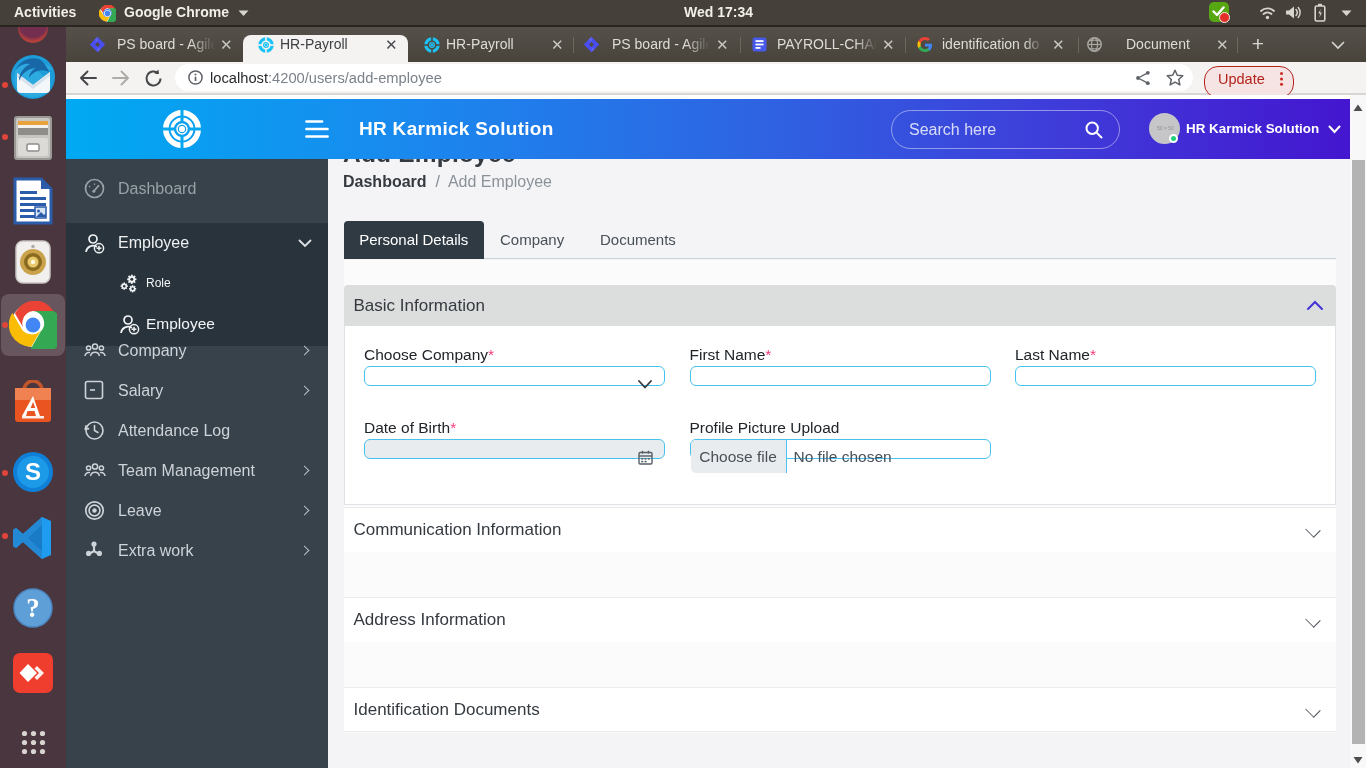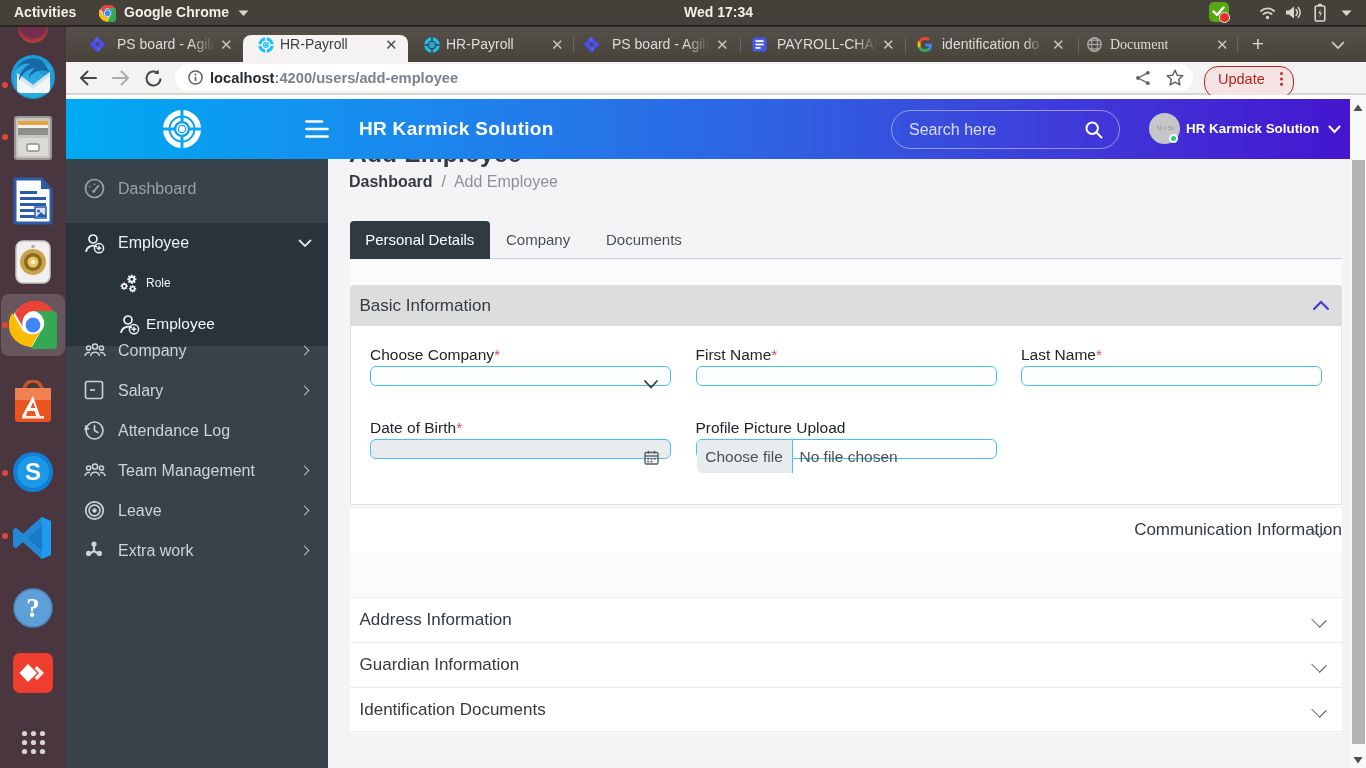--- a/index.html
+++ b/index.html
@@ -32,21 +32,21 @@
   
   #pagewhite { left:66px; top:95px; width:1284px; height:4px; background:#ffffff; }
   #appheader { left:66px; top:99px; width:1284px; height:60px;
     background:linear-gradient(90deg,#00aaf2 0%, #1b87ee 28%, #2f62e2 55%, #3f3bd9 78%, #4416cf 100%); }
   #sidebar { left:66px; top:159px; width:262px; height:609px; background:#37424a; }
   #sidebar .mitem { position:absolute; left:0; width:262px; height:40px; color:#cdd3d8; font-size:16px; }
   #sidebar .mlabel { position:absolute; left:52px; top:0; height:40px; line-height:40px; }
   #sidebar .chev { position:absolute; right:20px; top:16px; width:7px; height:7px; border-top:1.8px solid #b9c0c6; border-right:1.8px solid #b9c0c6; transform:rotate(45deg); }
 
   
-  #content { left:328px; top:159px; width:1022px; height:609px; background:#f4f4f6;margin-left:6px; }
+  #content { left:328px; top:159px; width:1022px; height:609px; background:#f4f4f6; }
   #sidebar .micon { position:absolute; left:18px; top:9px; }
   .lbl { position:absolute; font-size:15.5px; color:#212529; height:15px; line-height:15px; }
   .req { color:#f1397c; }
   .inp { position:absolute; width:301px; height:20px; background:#fff; border:1px solid #45c2ee; border-radius:6px; }
   .acc { position:absolute; left:15.5px; width:992.5px; height:45px; background:#ffffff; border-top:1px solid #ececec; line-height:44px; font-size:17px; color:#343a40; padding-left:10px; }
   .acc::after { content:""; position:absolute; right:17px; top:16px; width:11px; height:11px; border-right:1.8px solid #495057; border-bottom:1.8px solid #495057; transform:rotate(45deg) scale(1,0.82); transform-origin:center; }
 
   
   #scrollbar { left:1350px; top:95px; width:16px; height:673px; background:#f8f8f8; }
   #scrollthumb { left:1352px; top:160px; width:13px; height:584px; background:#b3b3b3; }
@@ -312,21 +312,21 @@
 </div>
 <div class="abs tabsep" style="left:1078px;"></div>
 
 <div class="tab-inactive" style="left:1079px; width:158px;">
   <svg class="abs" style="left:8px; top:10px;" width="15" height="15" viewBox="0 0 15 15">
       <circle cx="7.5" cy="7.5" r="6.7" fill="none" stroke="#a9a7a2" stroke-width="1.4"></circle>
       <ellipse cx="7.5" cy="7.5" rx="3" ry="6.7" fill="none" stroke="#a9a7a2" stroke-width="1.2"></ellipse>
       <line x1="0.8" y1="7.5" x2="14.2" y2="7.5" stroke="#a9a7a2" stroke-width="1.2"></line>
       <path d="M1.7 4 a9 3.2 0 0 1 11.6 0 M1.7 11 a9 3.2 0 0 0 11.6 0" fill="none" stroke="#a9a7a2" stroke-width="1.2"></path>
     </svg>
-  <span class="tabtxt" style="left:31px; width:100px;font-family:Liberation Serif, serif;">Document</span>
+  <span class="tabtxt" style="left:47px; width:100px;">Document</span>
   <span class="tabx" style="left:137px; top:0; line-height:35px;">✕</span>
 </div>
 <div class="abs tabsep" style="left:1237px;"></div>
 
 <div class="abs" style="left:1246px; top:27px; width:24px; height:35px; color:#d6d4d0; font-size:21px; font-weight:400; text-align:center; line-height:33px;">+</div>
 <svg class="abs" style="left:1331px; top:41px;" width="14" height="9" viewBox="0 0 14 9">
     <path d="M1.5 1.5 L7 7 L12.5 1.5" fill="none" stroke="#d6d4d0" stroke-width="1.7" stroke-linecap="round"></path>
   </svg>
 
 <div class="abs" id="toolbar"></div>
@@ -342,21 +342,21 @@
 <svg class="abs" style="left:144px; top:69px;" width="19" height="19" viewBox="0 0 19 19">
     <path d="M16.5 9.5 a7 7 0 1 1 -2.2 -5.1" fill="none" stroke="#46474a" stroke-width="2"></path>
     <path d="M14.5 0.5 L14.8 5 L10.3 4.7 Z" fill="#46474a"></path>
   </svg>
 
 <svg class="abs" style="left:188px; top:70px;" width="15" height="15" viewBox="0 0 15 15">
     <circle cx="7.5" cy="7.5" r="6.6" fill="none" stroke="#5f6368" stroke-width="1.5"></circle>
     <line x1="7.5" y1="6.7" x2="7.5" y2="11" stroke="#5f6368" stroke-width="1.7"></line>
     <circle cx="7.5" cy="4.4" r="1" fill="#5f6368"></circle>
   </svg>
-<div class="abs" style="left:210px; top:65px; height:26px; line-height:26px; font-size:14.7px; color:#272a2d;font-weight:bold;">localhost<span style="color:#7b828b;">:4200/users/add-employee</span></div>
+<div class="abs" style="left:210px; top:65px; height:26px; line-height:26px; font-size:14.7px; color:#272a2d;">localhost<span style="color:#7b828b;">:4200/users/add-employee</span></div>
 <svg class="abs" style="left:1135px; top:70px;" width="16" height="16" viewBox="0 0 16 16">
     <circle cx="12.8" cy="2.8" r="1.9" fill="#5f6368"></circle>
     <circle cx="12.8" cy="13.2" r="1.9" fill="#5f6368"></circle>
     <circle cx="3" cy="8" r="1.9" fill="#5f6368"></circle>
     <line x1="3" y1="8" x2="12.8" y2="2.8" stroke="#5f6368" stroke-width="1.4"></line>
     <line x1="3" y1="8" x2="12.8" y2="13.2" stroke="#5f6368" stroke-width="1.4"></line>
   </svg>
 <svg class="abs" style="left:1166px; top:69px;" width="18" height="18" viewBox="0 0 18 18">
     <path d="M9 1.2 L11.3 6.2 L16.8 6.8 L12.7 10.5 L13.9 15.9 L9 13.1 L4.1 15.9 L5.3 10.5 L1.2 6.8 L6.7 6.2 Z" fill="none" stroke="#5f6368" stroke-width="1.5" stroke-linejoin="round"></path>
   </svg>
@@ -430,23 +430,22 @@
           <rect x="3.2" y="10.8" width="2" height="1.6" fill="#555e66"></rect>
           <rect x="6.5" y="10.8" width="2" height="1.6" fill="#555e66"></rect>
         </svg>
     </div>
     <div class="inp" style="left:345px; top:113px;">
       <div class="abs" style="left:0; top:0; width:96px; height:33px; background:#e9ecef; border-right:1px solid #4cc3ec; border-radius:5px 0 0 5px; color:#495057; font-size:15.5px; text-align:center; line-height:33px;">Choose file</div>
       <div class="abs" style="left:103px; top:0; height:33px; line-height:33px; color:#495057; font-size:15.5px;">No file chosen</div>
     </div>
   </div>
 
-  <div class="acc" style="top:347.5px;text-align:right;">Communication Information</div>
+  <div class="acc" style="top:347.5px;">Communication Information</div>
   <div class="acc" style="top:437.5px;">Address Information</div>
-  <div class="acc" style="top:482.5px;">Guardian Information</div>
   <div class="acc" style="top:527.5px; border-bottom:1px solid #ececec;">Identification Documents</div>
 </div>
 
 <div class="abs" id="appheader">
 
   <svg class="abs" style="left:96px; top:10px;" width="40" height="40" viewBox="0 0 40 40">
     <g stroke="#ffffff" fill="none">
       <circle cx="20" cy="20" r="16.2" stroke-width="5.6"></circle>
       <circle cx="20" cy="20" r="9.8" stroke-width="3.4"></circle>
       <circle cx="20" cy="20" r="5.0" stroke-width="1.5"></circle>

